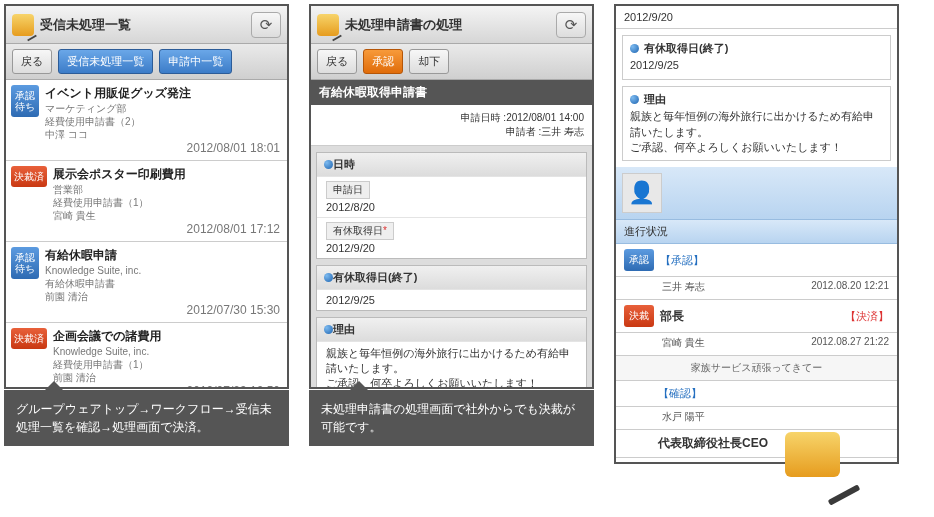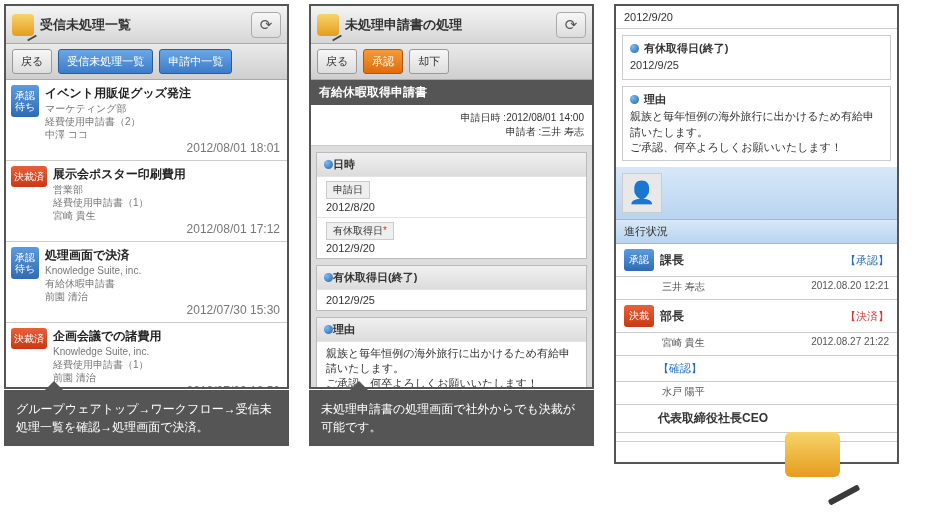--- a/index.html
+++ b/index.html
@@ -103,21 +103,21 @@
               <div class="row-sub">営業部</div>
               <div class="row-sub">経費使用申請書（1）</div>
               <div class="row-sub">宮崎 貴生</div>
               <div class="row-date">2012/08/01 17:12</div>
             </div>
           </div>
           <div class="row">
             <div class="badge badge-blue" style="white-space: pre-line;">承認
 待ち</div>
             <div class="row-body">
-              <div class="row-title">処理画面で決済</div>
+              <div class="row-title">有給休暇申請</div>
               <div class="row-sub">Knowledge Suite, inc.</div>
               <div class="row-sub">有給休暇申請書</div>
               <div class="row-sub">前園 清治</div>
               <div class="row-date">2012/07/30 15:30</div>
             </div>
           </div>
           <div class="row">
             <div class="badge badge-red" style="white-space: pre-line;">決裁済</div>
             <div class="row-body">
               <div class="row-title">企画会議での諸費用</div>
@@ -203,36 +203,36 @@
           <div style="white-space:pre-line">親族と毎年恒例の海外旅行に出かけるため有給申請いたします。
 ご承認、何卒よろしくお願いいたします！</div>
         </div>
         <div class="s3-avatar-row">
           <div class="avatar">👤</div>
         </div>
         <div class="s3-bluebar">進行状況</div>
         <div id="steps">
             <div class="status-row">
               <span class="badge-sq badge-blue">承認</span>
-              <span class="status-role">課長</span>
               <span class="status-tag ">【承認】</span>
             </div>
             <div class="status-line2">
               <span>三井 寿志</span>
               <span>2012.08.20 12:21</span>
             </div>
             <div class="status-row">
               <span class="badge-sq badge-red">決裁</span>
               <span class="status-role">部長</span>
               <span class="status-tag red">【決済】</span>
             </div>
             <div class="status-line2">
               <span>宮崎 貴生</span>
               <span>2012.08.27 21:22</span>
             </div>
+            <div class="comment-row">家族サービス頑張ってきてー</div>
             <div class="status-row">
               <span style="min-width:28px"></span>
               <span class="status-tag ">【確認】</span>
             </div>
             <div class="status-line2">
               <span>水戸 陽平</span>
               <span></span>
             </div>
             <div class="status-row">
               <span style="min-width:28px"></span>

